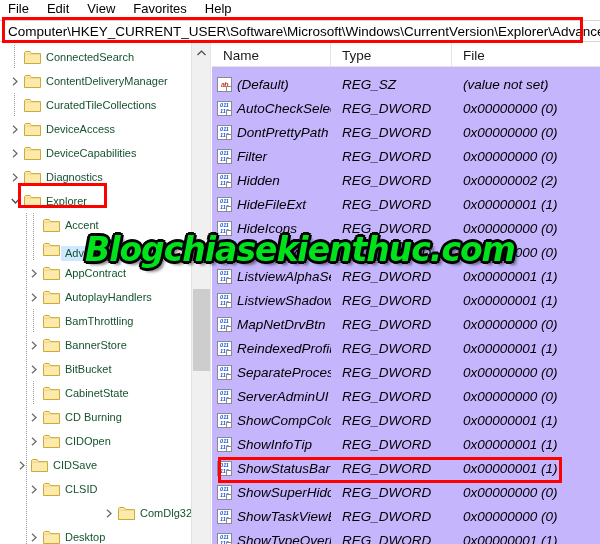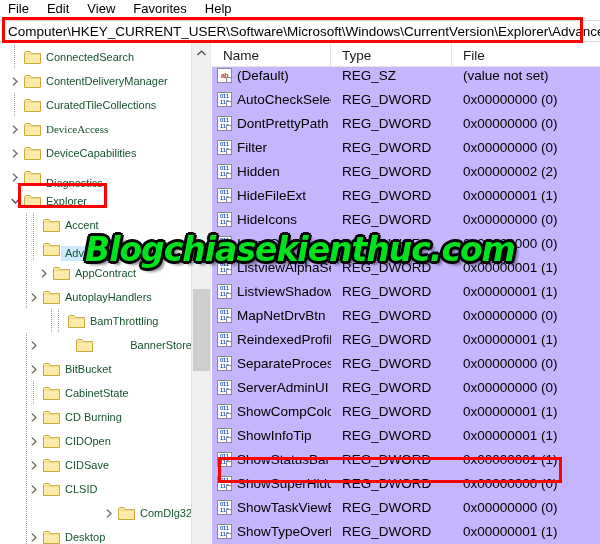--- a/index.html
+++ b/index.html
@@ -95,21 +95,21 @@
   }
   #list-header .hcell{
     display:flex;align-items:center;font-size:13.5px;color:#1a1a1a;
     border-right:1px solid #e3e3e3;box-sizing:border-box;padding-left:11px;
     height:24px;
   }
   #list-header .hcell.c0{width:119px;}
   #list-header .hcell.c1{width:121px;}
   #list-header .hcell.c2{width:148px;border-right:none;}
   #list-rows{position:absolute;left:0;top:25px;width:388px;}
-  .lrow{height:24px;display:flex;align-items:flex-start;white-space:nowrap;}
+  .lrow{height:24px;display:flex;align-items:flex-end;white-space:nowrap;font-style:italic;}
   .lrow .c-name{width:119px;display:flex;align-items:center;padding-left:5px;box-sizing:border-box;overflow:hidden;}
   .lrow .c-type{width:121px;padding-left:11px;box-sizing:border-box;overflow:hidden;}
   .lrow .c-data{width:148px;padding-left:11px;box-sizing:border-box;overflow:hidden;}
   .lrow .nm{padding-left:5px;font-size:13.5px;}
   .vicon{
     width:15px;height:15px;flex:0 0 15px;position:relative;
     background:#ffffff;border:1px solid #8a8a8a;box-sizing:border-box;
     display:flex;align-items:center;justify-content:center;
     font-size:6px;line-height:6px;font-weight:bold;overflow:hidden;
   }
@@ -195,21 +195,21 @@
         <div class="dots" style="left: 14px;"></div>
         <div class="exp"></div>
         <div class="fold">
           <svg class="folder-svg" width="17" height="14" viewBox="0 0 17 14">
             <path d="M0.5 2.5 L0.5 13.5 L16.5 13.5 L16.5 3.5 L7.5 3.5 L6.0 1.5 L1.5 1.5 Z" fill="#fde9a9" stroke="#c8a93a" stroke-width="1"></path>
             <path d="M0.5 4.2 L16.5 4.2" stroke="#e8cf7a" stroke-width="0.8" fill="none"></path>
           </svg>
         </div>
         <div class="lbl">CuratedTileCollections</div>
       </div>
-      <div class="trow" style="padding-left: 7px; font-family: Liberation Serif, serif;">
+      <div class="trow" style="padding-left: 7px;">
         <div class="exp">
           <svg width="6" height="9" viewBox="0 0 6 9">
             <path d="M1 0.8 L5 4.5 L1 8.2" fill="none" stroke="#6b6b6b" stroke-width="1.3"></path>
           </svg>
         </div>
         <div class="fold">
           <svg class="folder-svg" width="17" height="14" viewBox="0 0 17 14">
             <path d="M0.5 2.5 L0.5 13.5 L16.5 13.5 L16.5 3.5 L7.5 3.5 L6.0 1.5 L1.5 1.5 Z" fill="#fde9a9" stroke="#c8a93a" stroke-width="1"></path>
             <path d="M0.5 4.2 L16.5 4.2" stroke="#e8cf7a" stroke-width="0.8" fill="none"></path>
           </svg>
@@ -223,21 +223,21 @@
           </svg>
         </div>
         <div class="fold">
           <svg class="folder-svg" width="17" height="14" viewBox="0 0 17 14">
             <path d="M0.5 2.5 L0.5 13.5 L16.5 13.5 L16.5 3.5 L7.5 3.5 L6.0 1.5 L1.5 1.5 Z" fill="#fde9a9" stroke="#c8a93a" stroke-width="1"></path>
             <path d="M0.5 4.2 L16.5 4.2" stroke="#e8cf7a" stroke-width="0.8" fill="none"></path>
           </svg>
         </div>
         <div class="lbl">DeviceCapabilities</div>
       </div>
-      <div class="trow" style="padding-left: 7px; align-items: flex-end;">
+      <div class="trow" style="padding-left: 7px;">
         <div class="exp">
           <svg width="6" height="9" viewBox="0 0 6 9">
             <path d="M1 0.8 L5 4.5 L1 8.2" fill="none" stroke="#6b6b6b" stroke-width="1.3"></path>
           </svg>
         </div>
         <div class="fold">
           <svg class="folder-svg" width="17" height="14" viewBox="0 0 17 14">
             <path d="M0.5 2.5 L0.5 13.5 L16.5 13.5 L16.5 3.5 L7.5 3.5 L6.0 1.5 L1.5 1.5 Z" fill="#fde9a9" stroke="#c8a93a" stroke-width="1"></path>
             <path d="M0.5 4.2 L16.5 4.2" stroke="#e8cf7a" stroke-width="0.8" fill="none"></path>
           </svg>
@@ -275,21 +275,21 @@
         <div class="dots" style="left: 26px;"></div>
         <div class="exp"></div>
         <div class="fold">
           <svg class="folder-svg" width="17" height="14" viewBox="0 0 17 14">
             <path d="M0.5 2.5 L0.5 13.5 L16.5 13.5 L16.5 3.5 L7.5 3.5 L6.0 1.5 L1.5 1.5 Z" fill="#fde9a9" stroke="#c8a93a" stroke-width="1"></path>
             <path d="M0.5 4.2 L16.5 4.2" stroke="#e8cf7a" stroke-width="0.8" fill="none"></path>
           </svg>
         </div>
         <div class="lbl">Advanced</div>
       </div>
-      <div class="trow" style="padding-left: 36px;">
+      <div class="trow" style="padding-left: 26px;">
         <div class="dots" style="left: 26px;"></div>
         <div class="exp">
           <svg width="6" height="9" viewBox="0 0 6 9">
             <path d="M1 0.8 L5 4.5 L1 8.2" fill="none" stroke="#6b6b6b" stroke-width="1.3"></path>
           </svg>
         </div>
         <div class="fold">
           <svg class="folder-svg" width="17" height="14" viewBox="0 0 17 14">
             <path d="M0.5 2.5 L0.5 13.5 L16.5 13.5 L16.5 3.5 L7.5 3.5 L6.0 1.5 L1.5 1.5 Z" fill="#fde9a9" stroke="#c8a93a" stroke-width="1"></path>
             <path d="M0.5 4.2 L16.5 4.2" stroke="#e8cf7a" stroke-width="0.8" fill="none"></path>
@@ -305,33 +305,33 @@
           </svg>
         </div>
         <div class="fold">
           <svg class="folder-svg" width="17" height="14" viewBox="0 0 17 14">
             <path d="M0.5 2.5 L0.5 13.5 L16.5 13.5 L16.5 3.5 L7.5 3.5 L6.0 1.5 L1.5 1.5 Z" fill="#fde9a9" stroke="#c8a93a" stroke-width="1"></path>
             <path d="M0.5 4.2 L16.5 4.2" stroke="#e8cf7a" stroke-width="0.8" fill="none"></path>
           </svg>
         </div>
         <div class="lbl">AutoplayHandlers</div>
       </div>
-      <div class="trow" style="padding-left: 26px; margin-left: 25px;">
+      <div class="trow" style="padding-left: 26px;">
         <div class="dots" style="left: 33px;"></div>
         <div class="dots" style="left: 26px;"></div>
         <div class="exp"></div>
         <div class="fold">
           <svg class="folder-svg" width="17" height="14" viewBox="0 0 17 14">
             <path d="M0.5 2.5 L0.5 13.5 L16.5 13.5 L16.5 3.5 L7.5 3.5 L6.0 1.5 L1.5 1.5 Z" fill="#fde9a9" stroke="#c8a93a" stroke-width="1"></path>
             <path d="M0.5 4.2 L16.5 4.2" stroke="#e8cf7a" stroke-width="0.8" fill="none"></path>
           </svg>
         </div>
         <div class="lbl">BamThrottling</div>
       </div>
-      <div class="trow" style="padding-left: 26px; justify-content: space-between;">
+      <div class="trow" style="padding-left: 26px;">
         <div class="dots" style="left: 26px;"></div>
         <div class="exp">
           <svg width="6" height="9" viewBox="0 0 6 9">
             <path d="M1 0.8 L5 4.5 L1 8.2" fill="none" stroke="#6b6b6b" stroke-width="1.3"></path>
           </svg>
         </div>
         <div class="fold">
           <svg class="folder-svg" width="17" height="14" viewBox="0 0 17 14">
             <path d="M0.5 2.5 L0.5 13.5 L16.5 13.5 L16.5 3.5 L7.5 3.5 L6.0 1.5 L1.5 1.5 Z" fill="#fde9a9" stroke="#c8a93a" stroke-width="1"></path>
             <path d="M0.5 4.2 L16.5 4.2" stroke="#e8cf7a" stroke-width="0.8" fill="none"></path>
@@ -389,21 +389,21 @@
           </svg>
         </div>
         <div class="fold">
           <svg class="folder-svg" width="17" height="14" viewBox="0 0 17 14">
             <path d="M0.5 2.5 L0.5 13.5 L16.5 13.5 L16.5 3.5 L7.5 3.5 L6.0 1.5 L1.5 1.5 Z" fill="#fde9a9" stroke="#c8a93a" stroke-width="1"></path>
             <path d="M0.5 4.2 L16.5 4.2" stroke="#e8cf7a" stroke-width="0.8" fill="none"></path>
           </svg>
         </div>
         <div class="lbl">CIDOpen</div>
       </div>
-      <div class="trow" style="padding-left: 26px;">
+      <div class="trow" style="padding-left: 14px;">
         <div class="dots" style="left: 26px;"></div>
         <div class="exp">
           <svg width="6" height="9" viewBox="0 0 6 9">
             <path d="M1 0.8 L5 4.5 L1 8.2" fill="none" stroke="#6b6b6b" stroke-width="1.3"></path>
           </svg>
         </div>
         <div class="fold">
           <svg class="folder-svg" width="17" height="14" viewBox="0 0 17 14">
             <path d="M0.5 2.5 L0.5 13.5 L16.5 13.5 L16.5 3.5 L7.5 3.5 L6.0 1.5 L1.5 1.5 Z" fill="#fde9a9" stroke="#c8a93a" stroke-width="1"></path>
             <path d="M0.5 4.2 L16.5 4.2" stroke="#e8cf7a" stroke-width="0.8" fill="none"></path>

